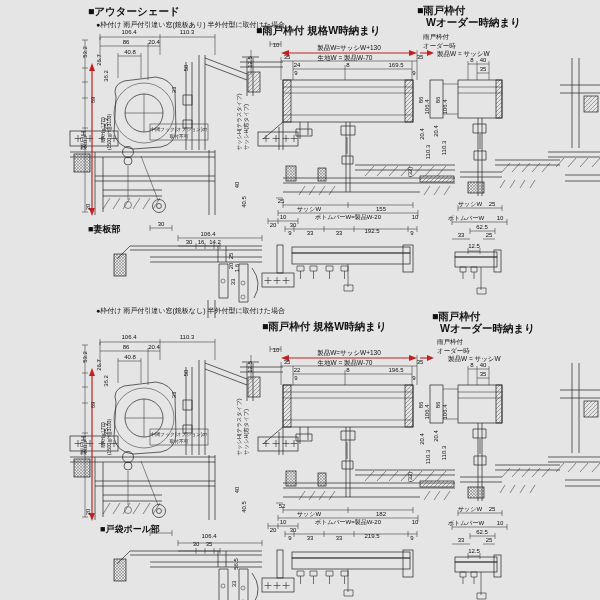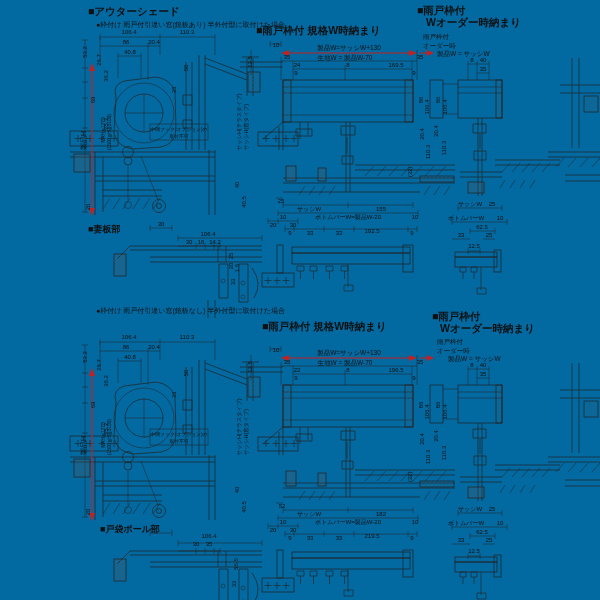--- a/index.html
+++ b/index.html
@@ -1,16 +1,16 @@
 <!DOCTYPE html>
 <html><head>
 <meta charset="utf-8">
 <style>
   html,body{margin:0;padding:0;background:#fff;}
-  #stage{position:relative;width:600px;height:600px;background:#0369a1;overflow:hidden;
+  #stage{position:relative;width:600px;height:600px;background:#e5e5e5;overflow:hidden;
          font-family:"Liberation Sans","DejaVu Sans",sans-serif;}
   svg{display:block}
   text{fill:#101010;font-family:"Liberation Sans","DejaVu Sans",sans-serif;}
   .h{font-weight:bold;font-size:10.5px;}
   .g{font-weight:bold;font-size:9px;}
   .s{font-size:7px;}
   .f{font-size:6.5px;}
   .d{font-size:6px;text-anchor:middle;}
   .t{font-size:4.8px;text-anchor:middle;}
   .v5{font-size:5.4px;text-anchor:middle;}

